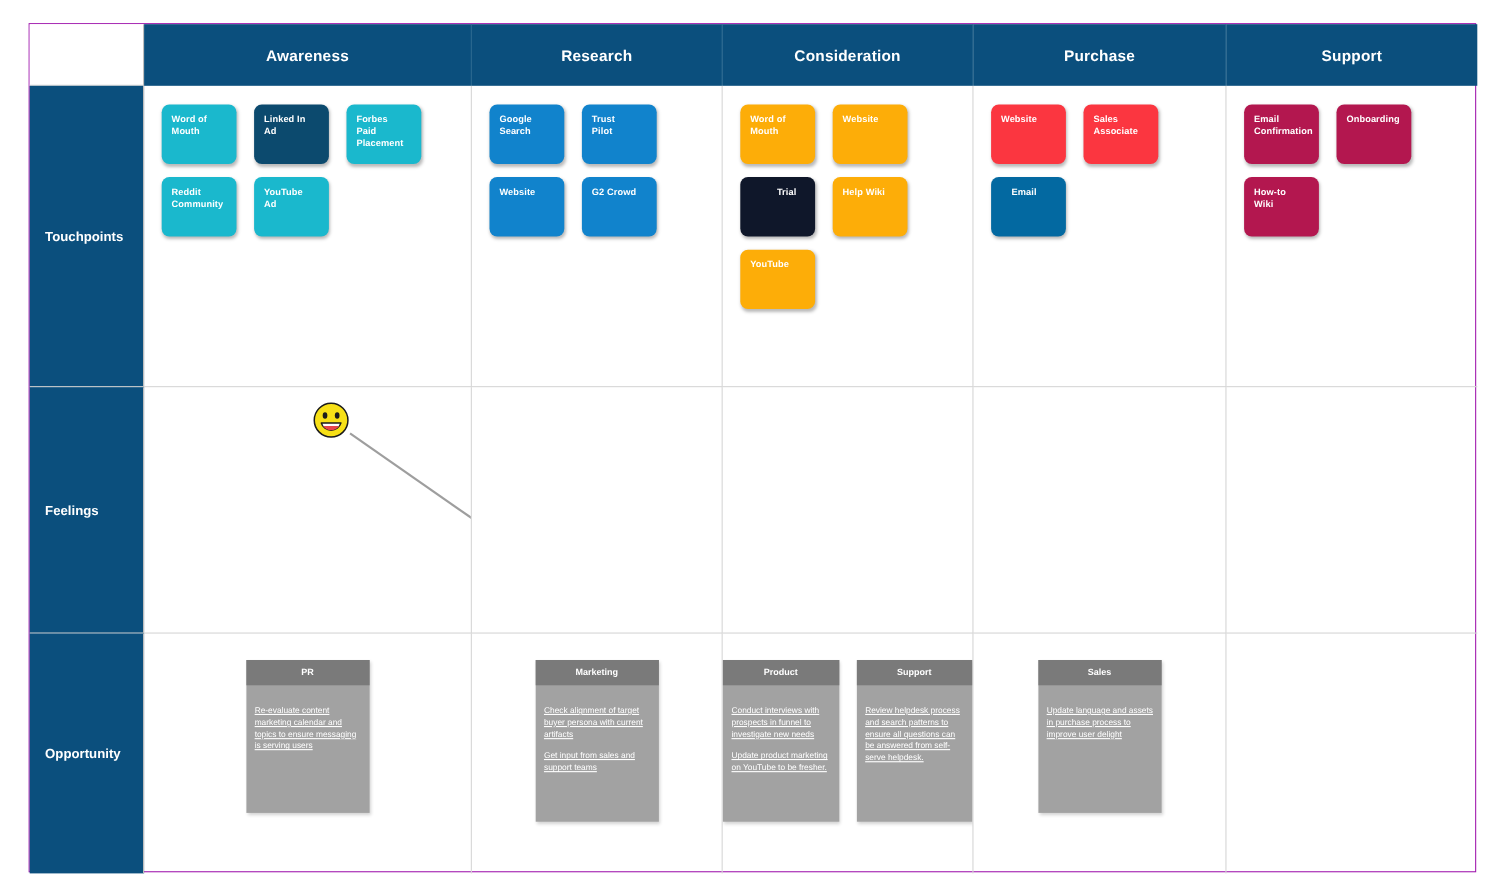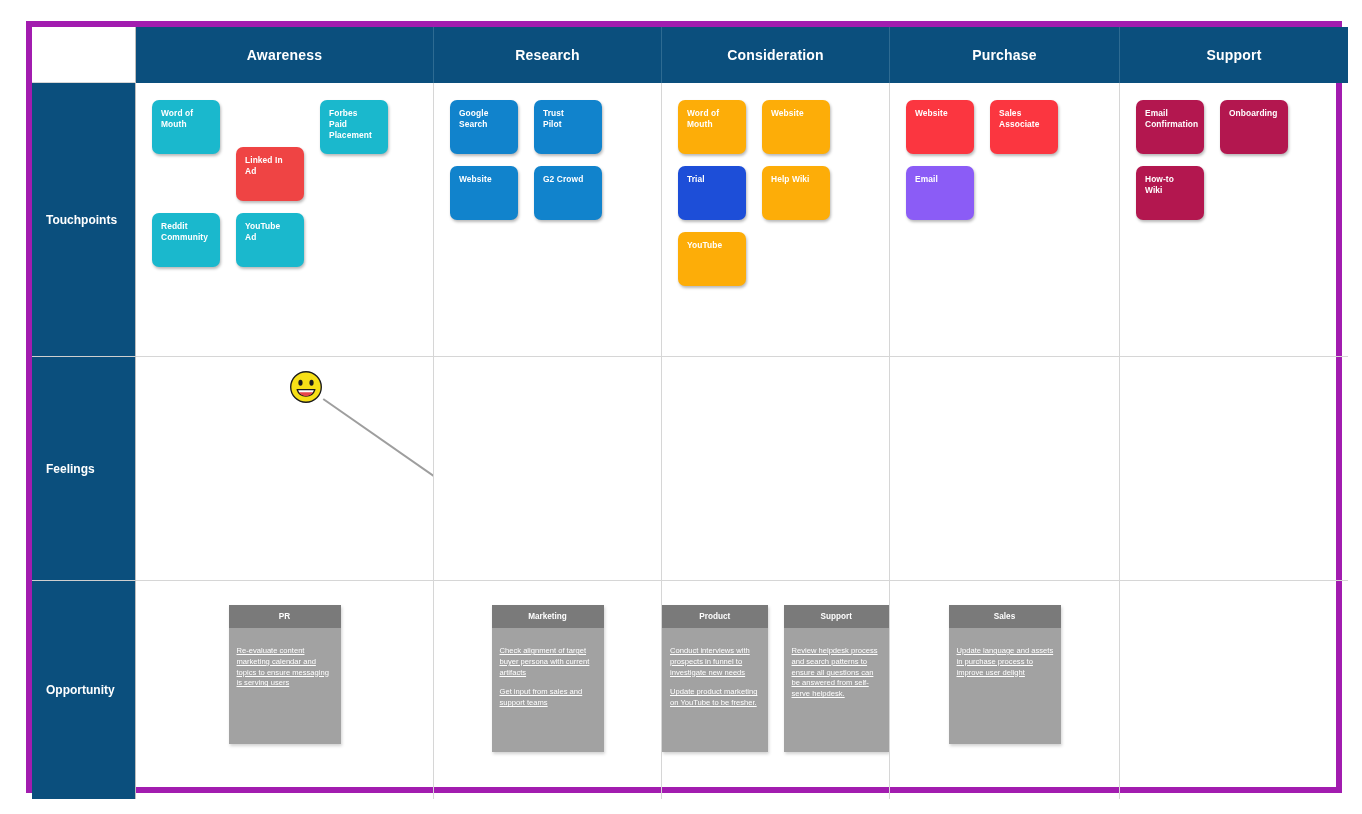--- a/index.html
+++ b/index.html
@@ -21,21 +21,21 @@
     position: absolute;
     left: 26px;
     top: 21px;
     width: 1316px;
     height: 772px;
     box-sizing: border-box;
     display: grid;
     grid-template-columns: 104px 298px 228px 228px 230px 228px;
     grid-template-rows: 56px 274px 224px 218px;
     background: #ffffff;
-    border: 6px solid #a21caf;
+    border: 1px solid #a21caf;
   }
   .cell {
     position: relative;
     box-sizing: border-box;
     border-right: 1px solid #d6d6d6;
     border-bottom: 1px solid #d6d6d6;
     overflow: hidden;
   }
   .cell.last-col { border-right: none; }
   .cell.last-row { border-bottom: none; }
@@ -167,48 +167,48 @@
     <div class="cell col-head last-col">
       <span>Support</span>
     </div>
 
     <div class="cell row-head">
       <span>Touchpoints</span>
     </div>
     <div class="cell">
       <div class="tp-wrap">
           <div class="tp-card" style="background: rgb(26, 184, 205);">Word of Mouth</div>
-          <div class="tp-card" style="background: #ef4444; margin-top: 47px;">Linked In Ad</div>
+          <div class="tp-card" style="background: #0c4a6e;">Linked In Ad</div>
           <div class="tp-card" style="background: rgb(26, 184, 205);">Forbes Paid Placement</div>
           <div class="tp-card" style="background: rgb(26, 184, 205);">Reddit Community</div>
           <div class="tp-card" style="background: rgb(26, 184, 205);">YouTube Ad</div>
         </div>
     </div>
     <div class="cell">
       <div class="tp-wrap">
           <div class="tp-card" style="background: rgb(17, 131, 204);">Google Search</div>
           <div class="tp-card" style="background: rgb(17, 131, 204);">Trust Pilot</div>
           <div class="tp-card" style="background: rgb(17, 131, 204);">Website</div>
           <div class="tp-card" style="background: rgb(17, 131, 204);">G2 Crowd</div>
         </div>
     </div>
     <div class="cell">
       <div class="tp-wrap">
           <div class="tp-card" style="background: rgb(253, 173, 8);">Word of Mouth</div>
           <div class="tp-card" style="background: rgb(253, 173, 8);">Website</div>
-          <div class="tp-card" style="background: #1d4ed8;">Trial</div>
+          <div class="tp-card" style="background: #0f172a; text-align: right;">Trial</div>
           <div class="tp-card" style="background: rgb(253, 173, 8);">Help Wiki</div>
           <div class="tp-card" style="background: rgb(253, 173, 8);">YouTube</div>
         </div>
     </div>
     <div class="cell">
       <div class="tp-wrap">
           <div class="tp-card" style="background: rgb(251, 54, 64);">Website</div>
           <div class="tp-card" style="background: rgb(251, 54, 64);">Sales Associate</div>
-          <div class="tp-card" style="background: #8b5cf6;">Email</div>
+          <div class="tp-card" style="background: #0369a1; text-align: center;">Email</div>
         </div>
     </div>
     <div class="cell last-col">
       <div class="tp-wrap">
           <div class="tp-card" style="background: rgb(179, 23, 79);">Email Confirmation</div>
           <div class="tp-card" style="background: rgb(179, 23, 79);">Onboarding</div>
           <div class="tp-card" style="background: rgb(179, 23, 79);">How-to Wiki</div>
         </div>
     </div>
 

